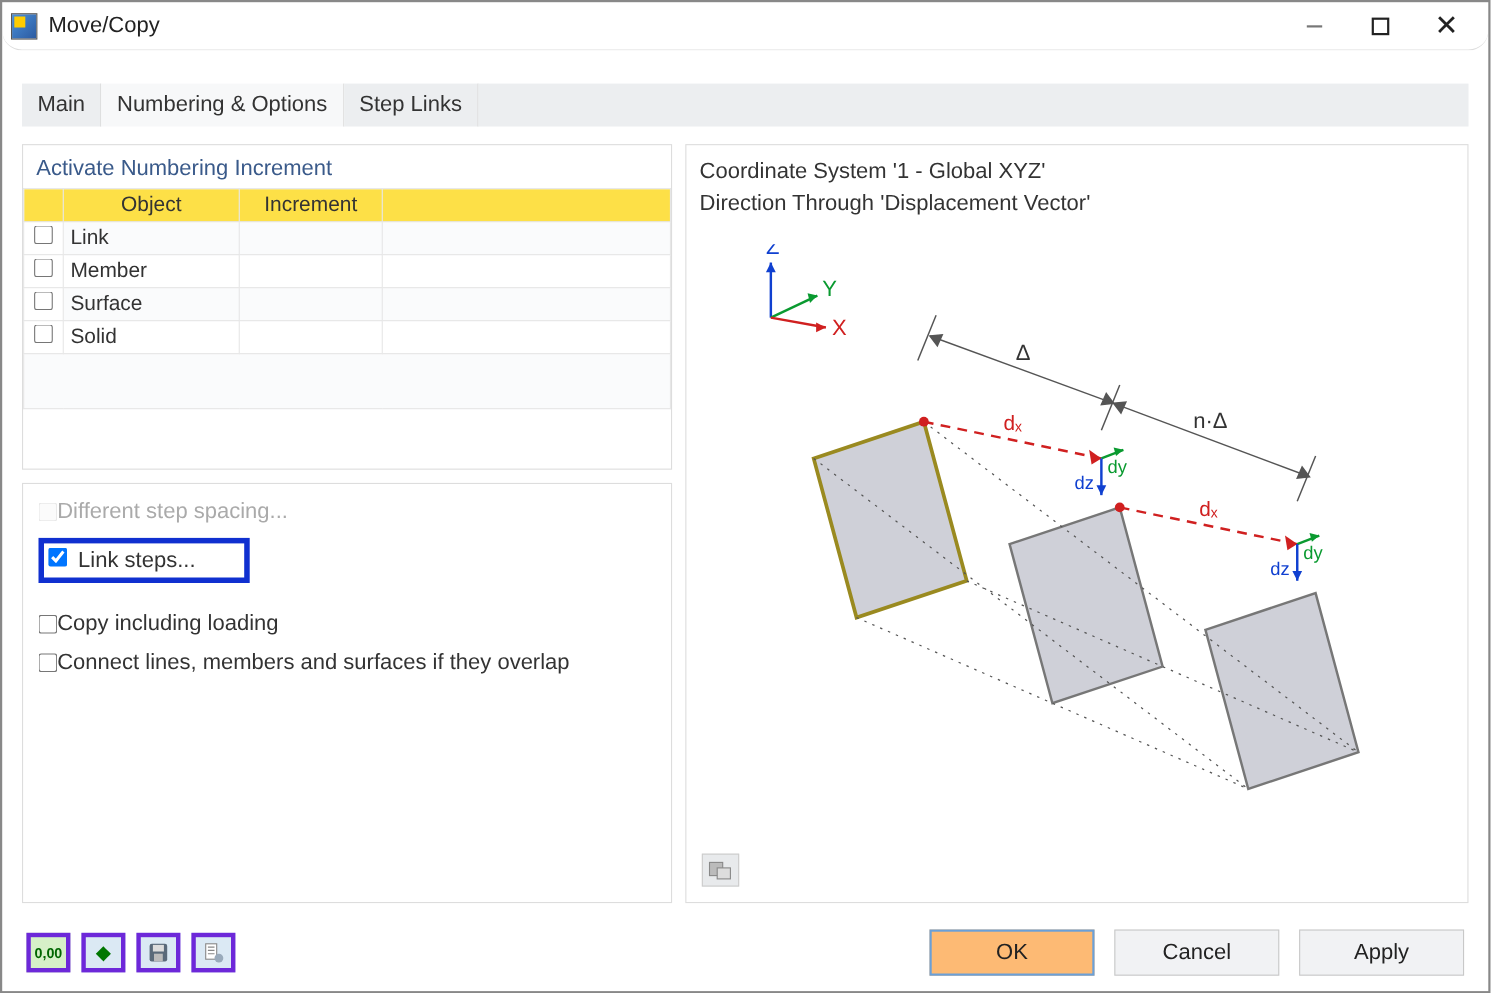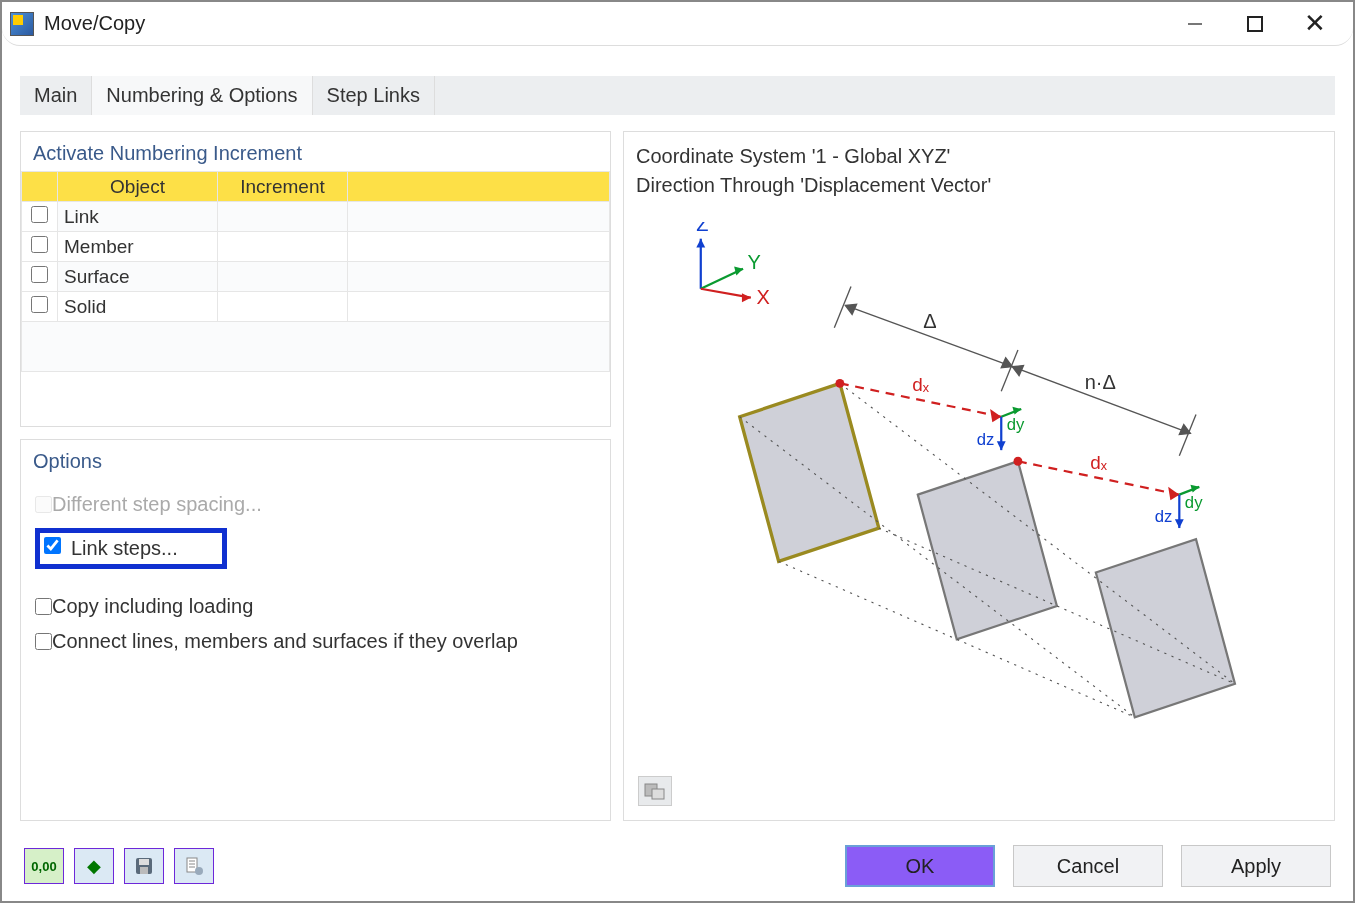--- a/index.html
+++ b/index.html
@@ -48,24 +48,24 @@
 .opt-row.disabled { color:#aaa; }
 .opt-row.disabled input { opacity:.5; }
 .highlight-box { display:inline-flex; align-items:flex-start; gap:10px; border:5px solid #1030d0; padding:4px 44px 4px 4px; }
 
 
 .info-text { font-size:20px; color:#333; line-height:1.45; }
 
 
 .bottombar { position:absolute; left:0; right:0; bottom:0; height:70px; display:flex; align-items:center; padding: 0 22px; }
 .toolbtns { display:flex; gap:10px; }
-.toolbtn { width:40px; height:36px; background:#dbe9f4; border:1px solid #6d28d9; display:flex; align-items:center; justify-content:center; font-size:18px; color:#246; }
+.toolbtn { width:40px; height:36px; background:#dbe9f4; border:4px solid #6d28d9; display:flex; align-items:center; justify-content:center; font-size:18px; color:#246; }
 .mainbtns { margin-left:auto; display:flex; gap:18px; }
 .btn { width:150px; height:42px; background:#f1f2f4; border:1px solid #c8c8c8; font-size:20px; color:#222; display:flex; align-items:center; justify-content:center; cursor:pointer; }
-.btn.ok { background:#8b5cf6; border:2px solid #6aa0d8; }
+.btn.ok { background:#fdba74; border:2px solid #6aa0d8; }
 
 
 .diagram { position:absolute; left:10px; right:10px; top:90px; bottom:60px; }
 
 
 .panel-icon { position:absolute; left:14px; bottom:14px; width:34px; height:30px; background:#e8eaec; border:1px solid #ccc; display:flex; align-items:center; justify-content:center; }
 
 </style>
 </head>
 <body>
@@ -129,21 +129,20 @@
               <td></td>
         </tr>
         <tr>
               <td colspan="4" style="height:50px; border-right:1px solid #e6e6e6;"></td>
             </tr>
       </tbody>
         </table>
     </div>
 
     <div class="panel" style="height:382px;">
-      <div class="group-title">Options</div>
       <div class="options-body">
         <div class="opt-row disabled">
           <input type="checkbox" disabled="" style="">
           <span>Different step spacing...</span>
         </div>
         <div class="opt-row">
           <span class="highlight-box">
             <input type="checkbox" checked="" style="">
             <span>Link steps...</span>
           </span>

